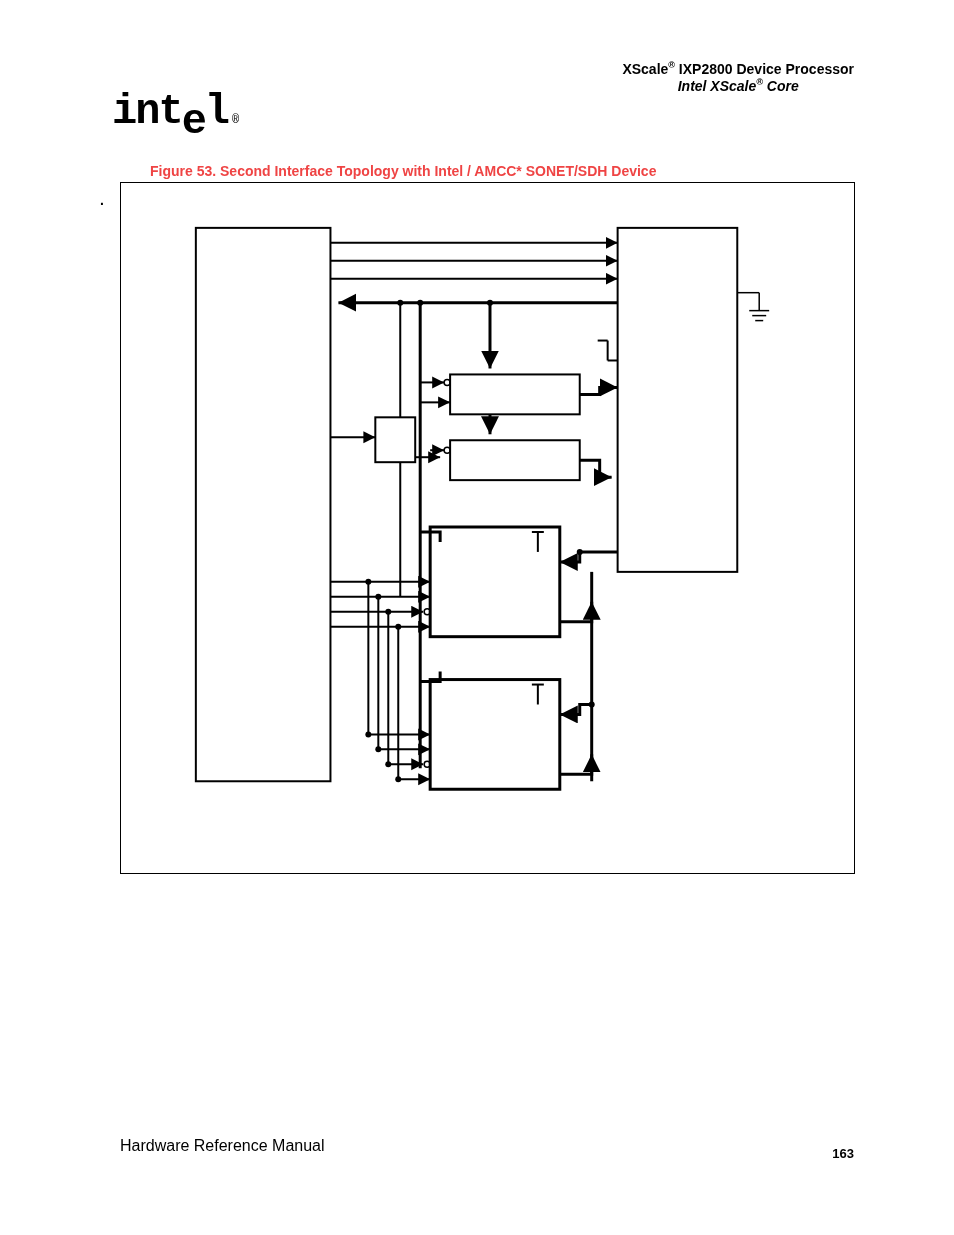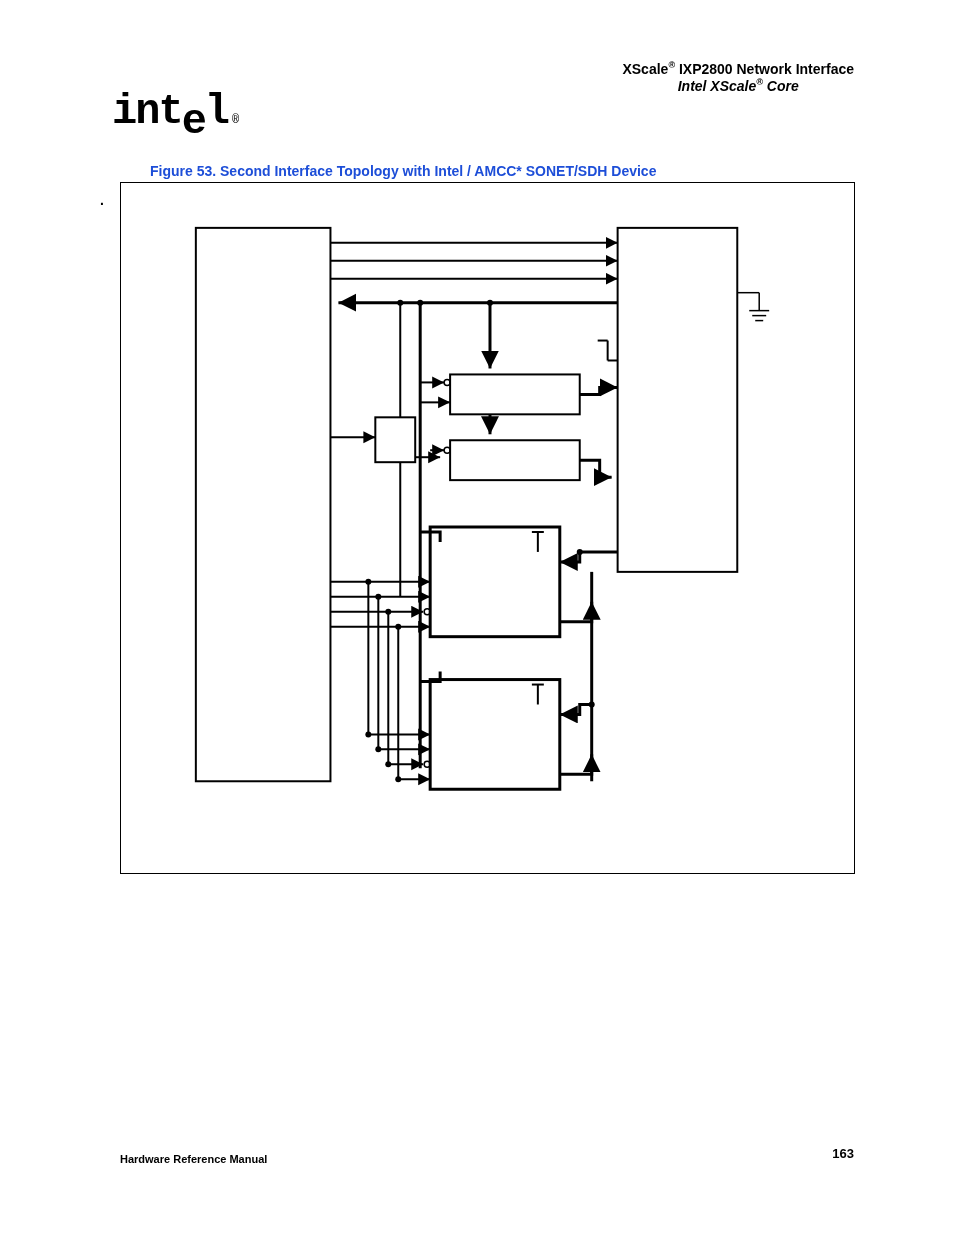--- a/index.html
+++ b/index.html
@@ -36,21 +36,21 @@
   .logo .reg {
     font-size: 12px;
     font-weight: normal;
     vertical-align: baseline;
     margin-left: 4px;
   }
   .figure-caption {
     position: absolute;
     top: 163px;
     left: 150px;
-    color: #1d4ed8;
+    color: #ef4444;
     font-weight: bold;
     font-size: 14px;
   }
   .dot {
     position:absolute;
     top:192px;
     left:100px;
     font-weight:bold;
     font-size:14px;
   }
@@ -63,39 +63,39 @@
     border: 1px solid #000;
     background: #fff;
   }
   .diagram-svg {
     position:absolute;
     top:0; left:0;
     width:100%; height:100%;
   }
   .footer-left {
     position: absolute;
-    bottom: 70px;
+    bottom: 80px;
     left: 120px;
-    font-weight: bold;
-    font-size: 11px;
+    font-weight: normal;
+    font-size: 16px;
   }
   .footer-right {
     position: absolute;
     bottom: 74px;
     right: 100px;
     font-size: 13px;
     font-weight: bold;
   }
 </style>
 </head>
 <body>
 
 <div class="header-right">
   <div>
-    <span>XScale</span><sup>®</sup><span> IXP2800 Network Interface</span>
+    <span>XScale</span><sup>®</sup><span> IXP2800 Device Processor</span>
   </div>
   <div style="font-style:italic;text-align:center;">
     <span>Intel XScale</span><sup>®</sup><span> Core</span>
   </div>
 </div>
 
 <div class="logo">
   int<span class="drop">e</span>l<span class="reg">®</span>
 </div>
 

